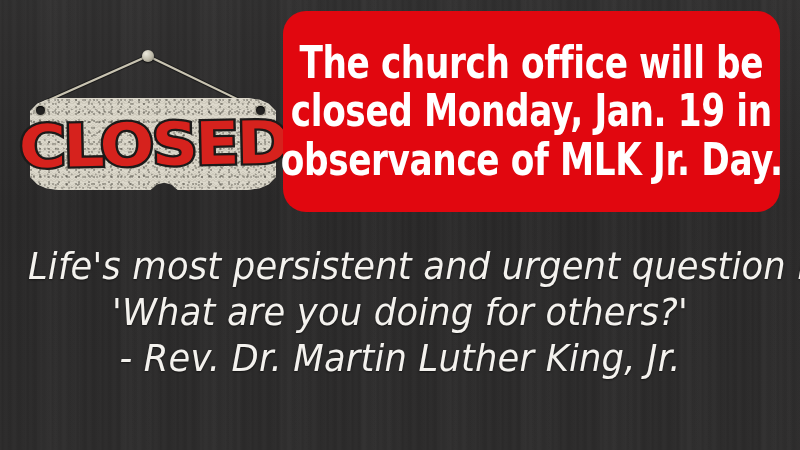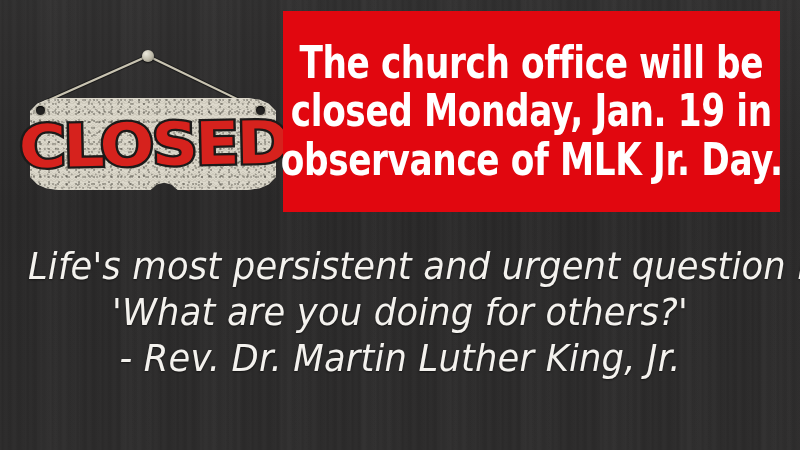--- a/index.html
+++ b/index.html
@@ -136,20 +136,21 @@
     top: 11px;
     width: 497px;
     height: 201px;
     background: #e1070f;
     display: flex;
     flex-direction: column;
     align-items: center;
     justify-content: center;
     padding: 0 6px;
     box-sizing: border-box;
+    border-radius: 23px;
   }
   .banner-line {
     font-family: "DejaVu Sans", sans-serif;
     font-weight: 700;
     color: #ffffff;
     font-size: 44px;
     line-height: 1.05;
     letter-spacing: -0.5px;
     white-space: nowrap;
     transform: scaleX(0.78);

